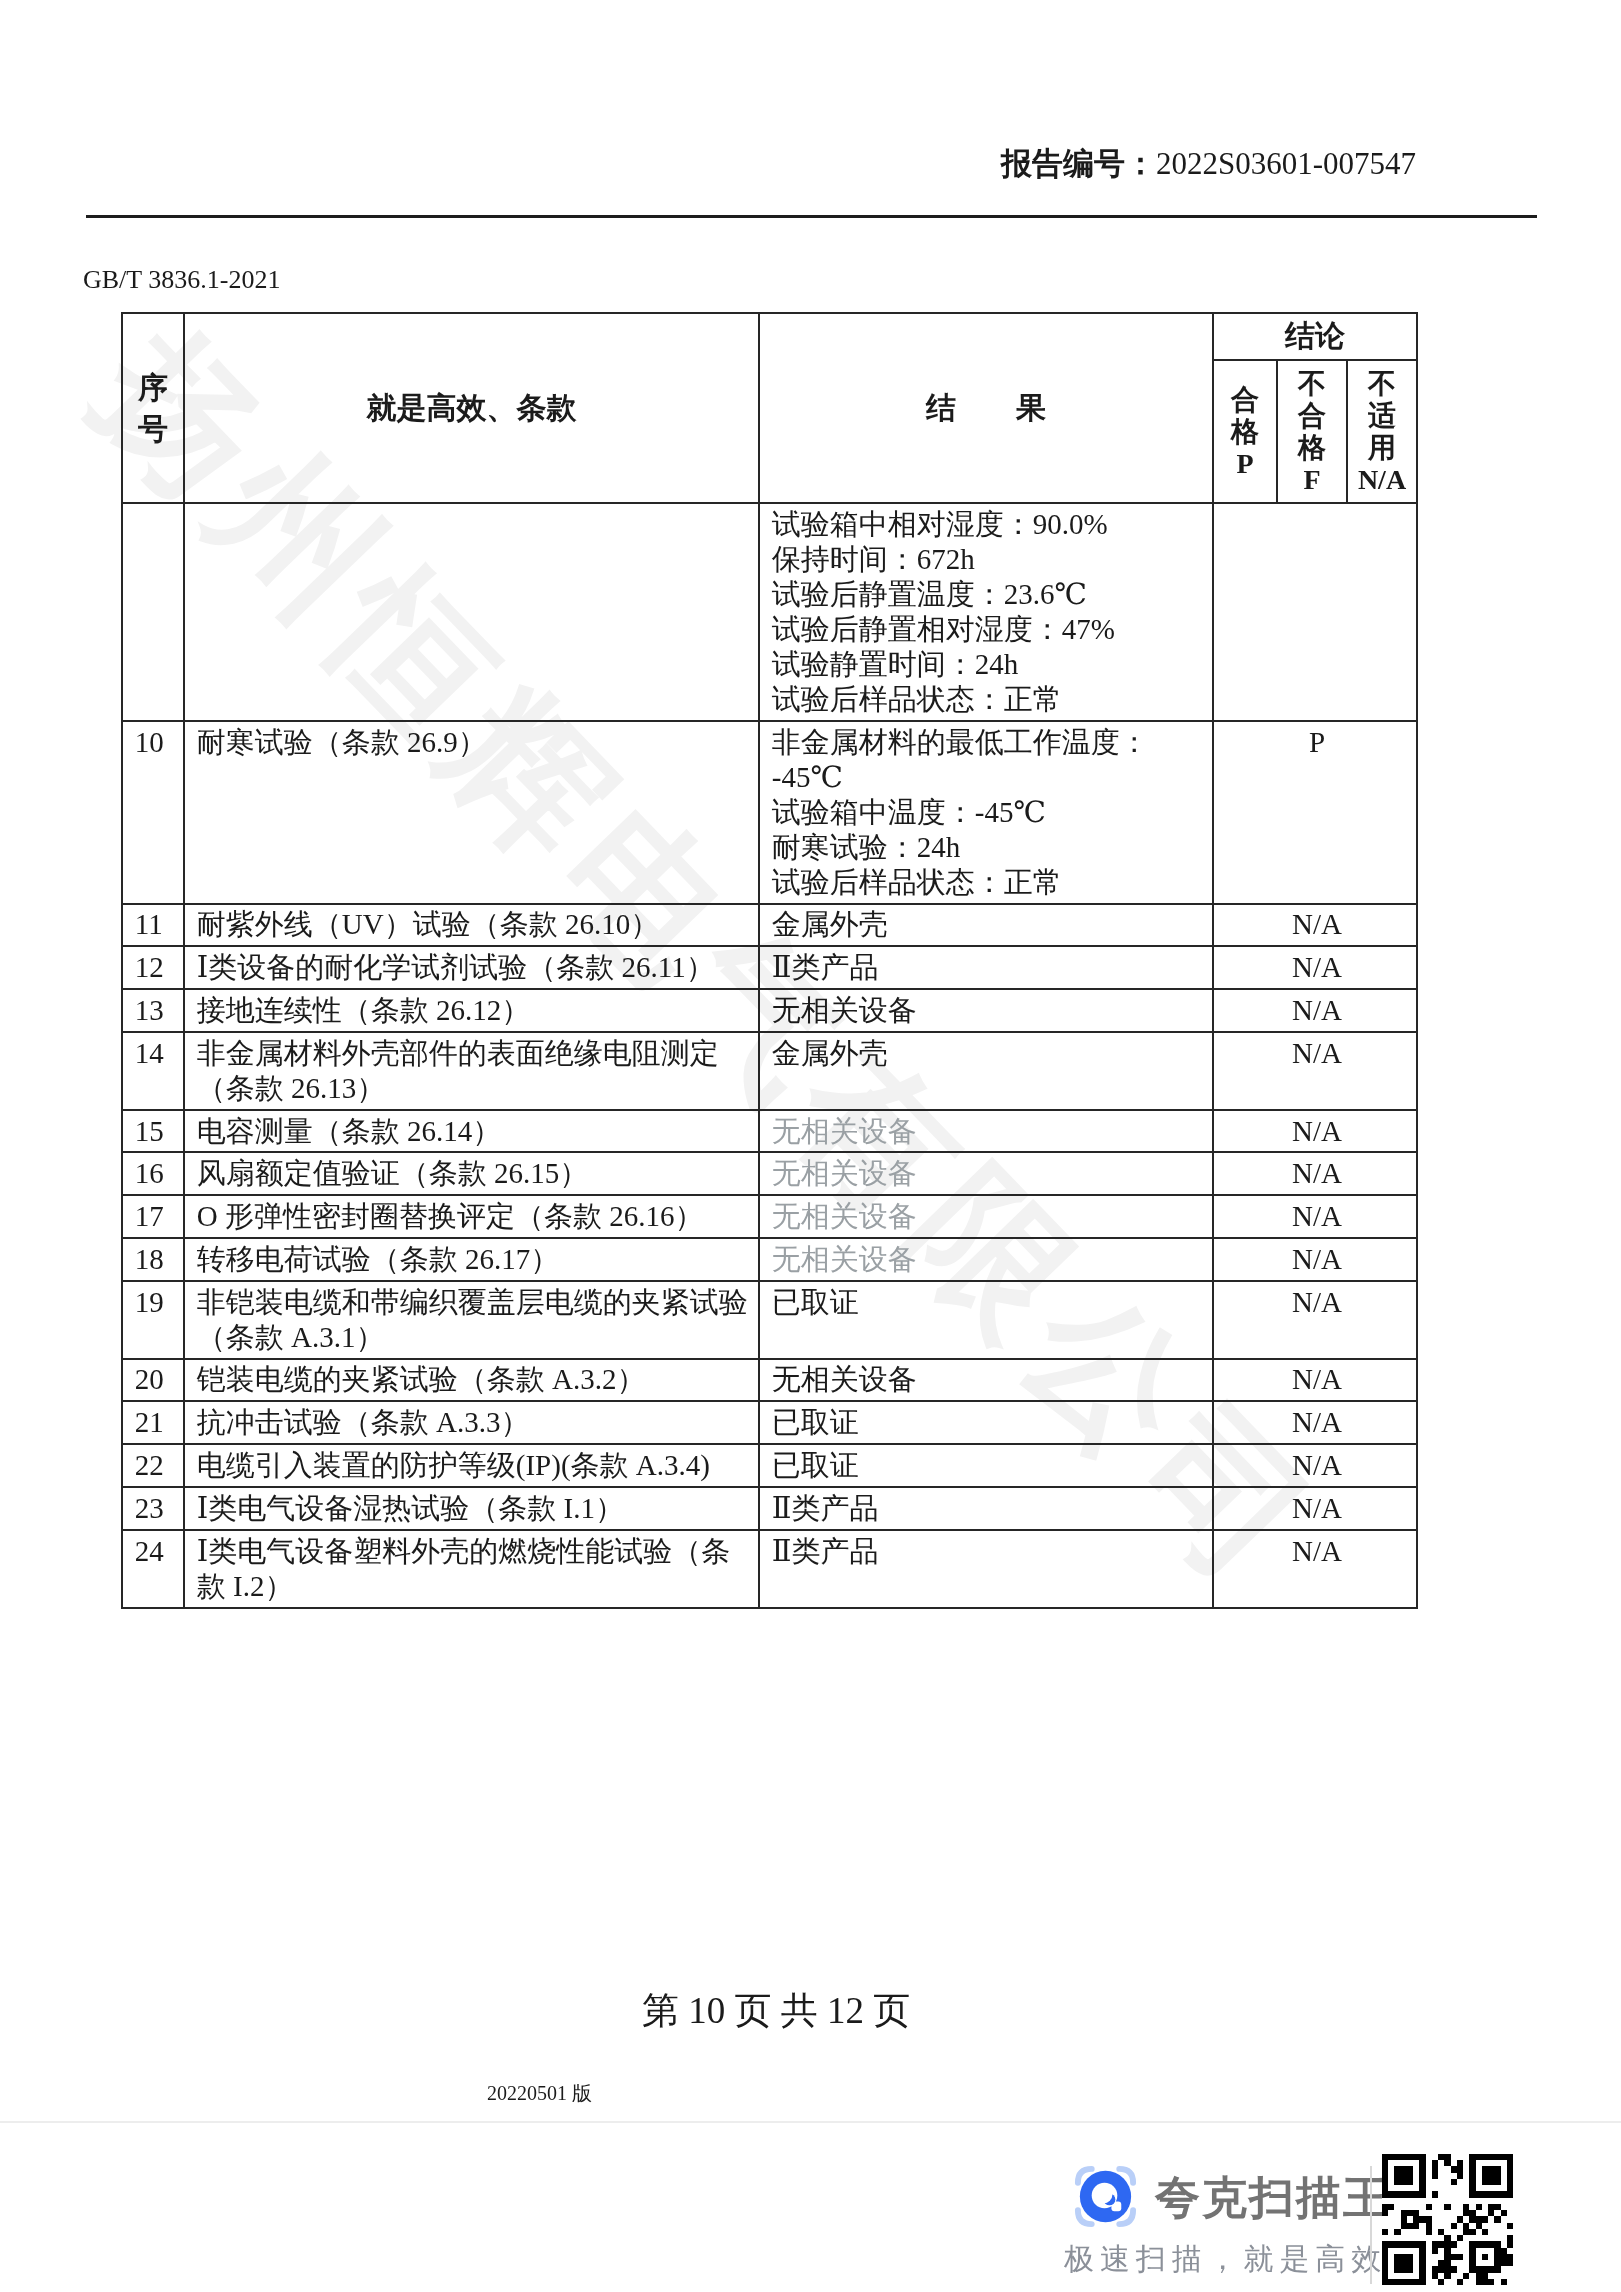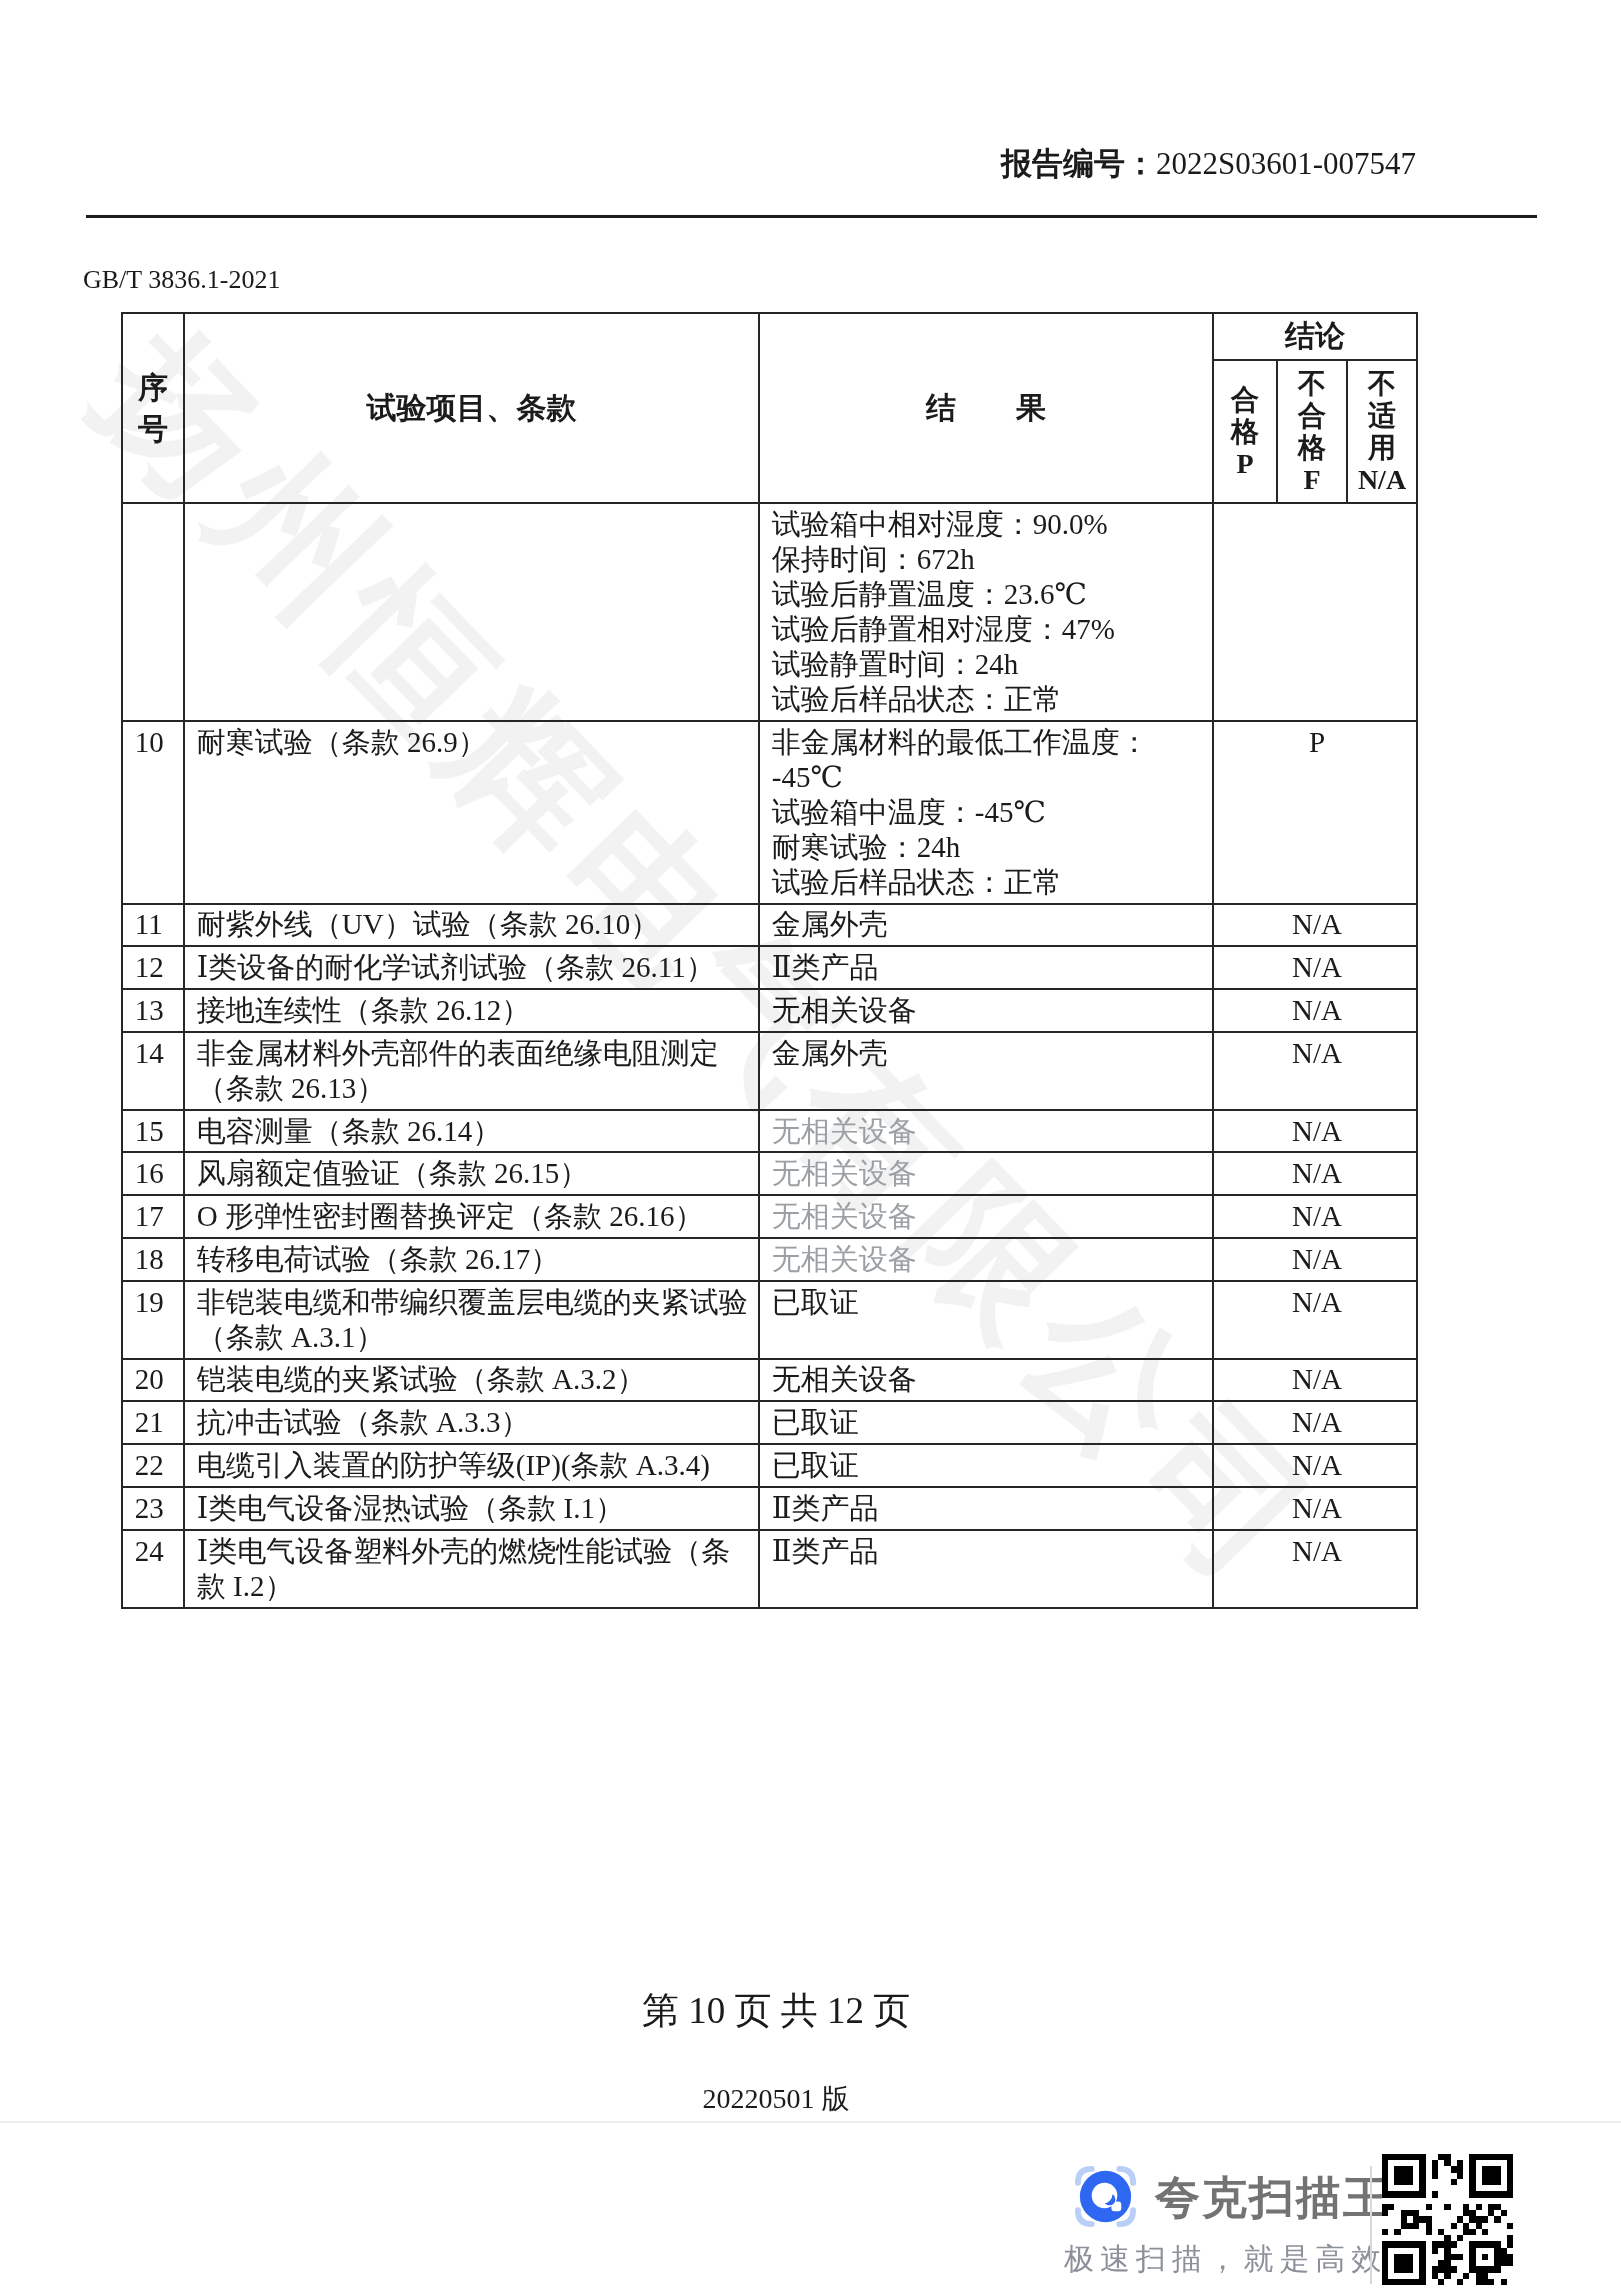--- a/index.html
+++ b/index.html
@@ -29,21 +29,21 @@
   tr.h2 th{height:137px;}
   th.vstack div{line-height:32px;font-size:28px;}
   th.no-h div{line-height:41px;font-size:30px;}
   table.report td{font-size:29px;vertical-align:top;line-height:35px;padding:2.9px 7.8px 2.9px 11.8px;}
   td.no{text-align:left;padding:2.9px 0;border-radius:24px;}
   td.concl{text-align:center;padding:2.9px 0;}
   .result-line{line-height:35px;}
   .muted{color:#9aa0a4;}
   
   .pageinfo{position:absolute;left:487px;width:578px;top:1986px;text-align:center;font-size:37px;z-index:2;}
-  .version{position:absolute;left:487px;width:578px;top:2080px;text-align:center;font-size:28px;z-index:2;}
+  .version{position:absolute;left:487px;width:578px;top:2080px;text-align:left;font-size:20px;z-index:2;}
   .scanline{position:absolute;left:0;top:2121px;width:1621px;height:2px;background:#ededed;z-index:1;}
   
   .q-logo{position:absolute;left:1071px;top:2162px;width:69px;height:69px;z-index:2;}
   .q-name{position:absolute;left:1155px;top:2168px;font-size:45px;font-weight:bold;
     font-family:"Liberation Sans","DejaVu Sans",sans-serif;color:#737373;letter-spacing:2px;z-index:2;}
   .q-tag{position:absolute;left:1064px;top:2239px;font-size:30px;color:#8b9099;letter-spacing:5.9px;
     font-family:"Liberation Sans","DejaVu Sans",sans-serif;z-index:2;}
   .q-div{position:absolute;left:1370px;top:2166px;width:2px;height:118px;background:#d8d8d8;z-index:2;}
   .q-qr{position:absolute;left:1382px;top:2154px;width:131px;height:131px;z-index:2;}
 </style>
@@ -68,21 +68,21 @@
       <col style="width:64px">
         <col style="width:70px">
         <col style="width:70px">
     </colgroup>
     <thead>
       <tr class="h1">
         <th rowspan="2" class="no-h vstack">
             <div>序</div>
             <div>号</div>
           </th>
-        <th rowspan="2">试验项目、条款</th>
+        <th rowspan="2">就是高效、条款</th>
         <th rowspan="2">结　　果</th>
         <th colspan="3">结论</th>
       </tr>
       <tr class="h2">
         <th class="vstack">
             <div>合</div>
             <div>格</div>
             <div>P</div>
           </th>
         <th class="vstack">

